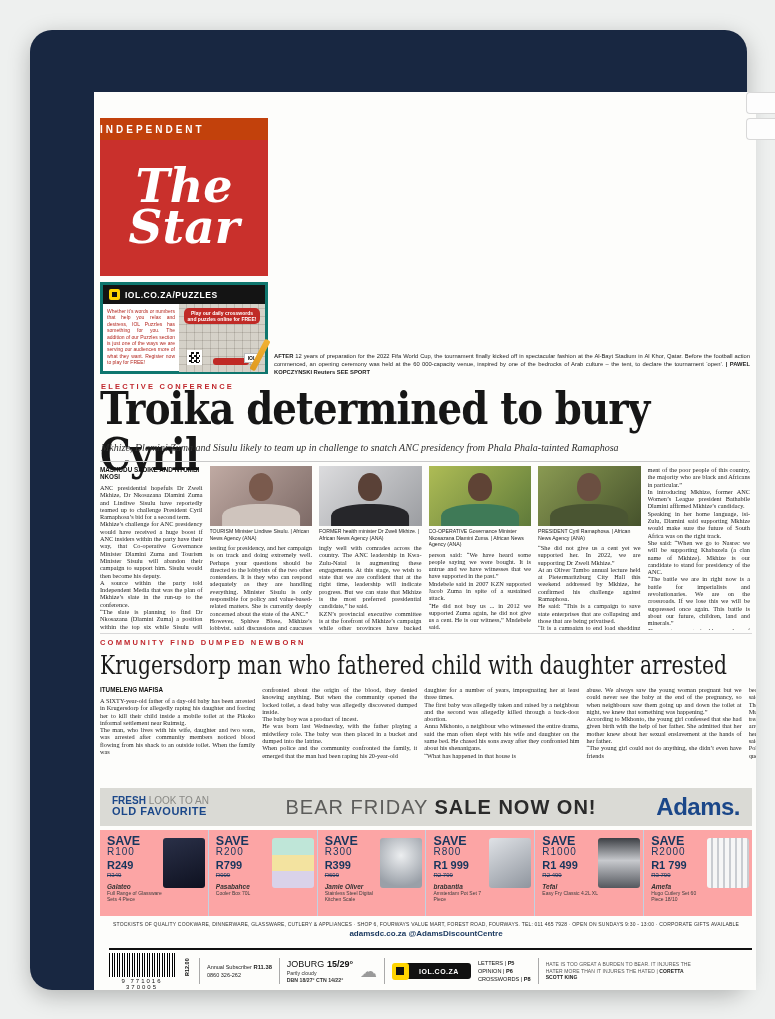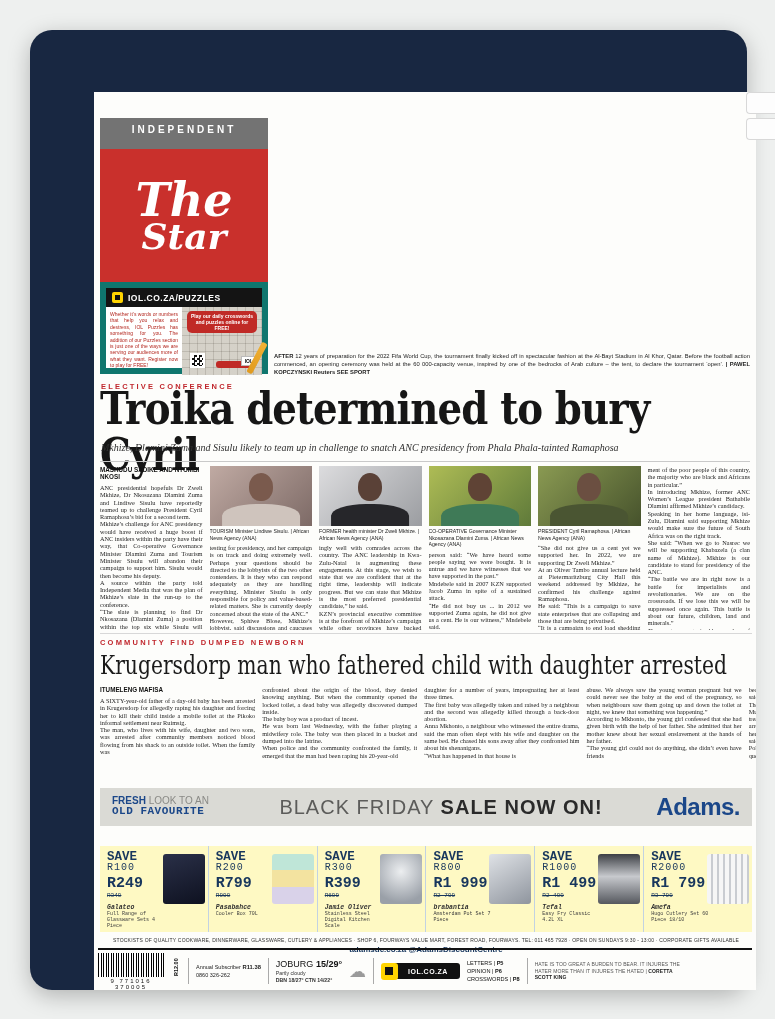--- a/index.html
+++ b/index.html
@@ -9,29 +9,29 @@
   .frame{position:absolute;left:30px;top:30px;width:717px;height:960px;background:#182741;
     border-radius:22px;box-shadow:0 6px 22px rgba(0,0,0,.25);}
   .flip-tab{position:absolute;width:29px;height:22px;background:#fdfdfd;border:1px solid #d8d8d8;
     border-right:none;border-radius:4px 0 0 4px;right:0;}
   .flip-tab.t1{top:92px;} .flip-tab.t2{top:118px;}
 
   .page{position:absolute;left:64px;top:62px;width:662px;height:898px;background:#fdfdfb;overflow:hidden;}
 
   
   .masthead{position:absolute;left:6px;top:26px;width:168px;}
-  .mast-top{background:#737373;color:#fff;text-align:center;font-weight:bold;font-size:10px;
-    letter-spacing:3px;padding:6px 0 14px;}
+  .mast-top{background:#c2410c;color:#fff;font-weight:bold;font-size:10px;
+    letter-spacing:3px;padding:6px 0 5px;}
   .mast-red{background:#c9302c;height:136px;display:flex;flex-direction:column;align-items:center;
     justify-content:center;color:#fff;font-family:"DejaVu Serif", serif;font-weight:bold;font-style:italic;}
   .mast-red .l1{font-size:46px;line-height:.85;}
-  .mast-red .l2{font-size:36px;line-height:.9;text-align:center;}
-
-  
-  .puzzles{position:absolute;left:6px;top:190px;width:168px;height:92px;border:6px solid #0f766e;background:#fff;}
+  .mast-red .l2{font-size:47px;line-height:.9;text-align:center;}
+
+  
+  .puzzles{position:absolute;left:6px;top:190px;width:168px;height:92px;border:3px solid #0f766e;background:#fff;}
   .pz-head{background:#141414;color:#fff;font-weight:bold;font-size:8.5px;letter-spacing:.5px;
     display:flex;align-items:center;gap:5px;padding:4px 6px;}
   .pz-ico{width:11px;height:11px;background:#ffd400;border-radius:2px;position:relative;flex:0 0 auto;}
   .pz-ico::after{content:"";position:absolute;left:3px;top:3px;width:5px;height:5px;background:#111;}
   .pz-body{display:flex;height:68px;}
   .pz-text{flex:0 0 76px;padding:4px 4px;font-size:5px;line-height:1.28;color:#b3261e;text-align:justify;}
   .pz-art{flex:1;position:relative;background:
     repeating-linear-gradient(0deg,#e9e7e2 0 7px,#cfccc6 7px 8px),
     repeating-linear-gradient(90deg,#e9e7e2 0 7px,#cfccc6 7px 8px);background-blend-mode:multiply;}
   .pz-banner{position:absolute;left:5px;top:4px;right:5px;background:#c02a26;color:#fff;font-weight:bold;
@@ -105,45 +105,45 @@
   .s2-main{flex:1;}
   .headline2{font-family:"DejaVu Serif", serif;font-weight:normal;color:#1a1a1a;font-size:26px;
     transform:scaleX(.78);transform-origin:left top;white-space:nowrap;margin:3px 0 6px;}
   .cols2{display:flex;gap:7px;height:104px;}
 
   
   .adams{position:absolute;left:6px;right:4px;top:696px;}
   .ad-banner{background:#dadad5;height:38px;display:flex;align-items:center;padding:0 12px;}
   .ad-tag{width:150px;line-height:1.05;}
   .ad-tag .t1{font-size:10px;color:#8a8a86;} .ad-tag .t1 b{color:#1b4789;}
-  .ad-tag .t2{font-size:11px;font-weight:bold;color:#1b4789;letter-spacing:.5px;font-family:Liberation Mono, monospace;}
+  .ad-tag .t2{font-size:11px;font-weight:bold;color:#1b4789;letter-spacing:.5px;}
   .ad-title{flex:1;text-align:center;font-size:20px;color:#5c5c5a;letter-spacing:1px;}
   .ad-title b{color:#2a2a2a;}
   .ad-logo{width:120px;text-align:right;font-size:24px;font-weight:bold;color:#1b4789;letter-spacing:-.5px;}
-  .products{display:flex;background:#fef9c3;height:86px;margin-top:20px;font-family:Liberation Mono, monospace;}
+  .products{display:flex;background:#fca5a5;height:86px;margin-top:4px;}
   .prod{flex:1;position:relative;border-left:1px solid #c2d2e2;padding:6px 4px 2px 7px;}
   .prod:first-child{border-left:none;}
   .p-save{font-size:12.5px;font-weight:bold;color:#17365d;line-height:.9;}
   .p-amt{font-size:10px;color:#17365d;letter-spacing:1px;line-height:1;}
-  .p-price{font-size:15px;font-weight:bold;color:#17365d;margin-top:3px;line-height:1;}
+  .p-price{font-size:11px;font-weight:bold;color:#17365d;margin-top:3px;line-height:1;}
   .p-old{font-size:6px;color:#17365d;text-decoration:line-through;margin-top:1px;}
   .p-brand{font-size:6.5px;font-weight:bold;color:#333;margin-top:5px;font-style:italic;}
   .p-desc{font-size:5px;color:#3d3d3d;line-height:1.2;width:58px;}
   .p-img{position:absolute;right:3px;top:8px;width:42px;height:50px;border-radius:3px;}
   .prod:nth-child(1) .p-img{background:linear-gradient(160deg,#2a3048,#0e1120);}
   .prod:nth-child(2) .p-img{background:linear-gradient(180deg,#bfe6d8 0 33%,#f3e3a0 33% 66%,#d9d2e9 66%);}
   .prod:nth-child(3) .p-img{background:radial-gradient(circle at 50% 35%,#eceef0,#9aa0a8 80%);}
   .prod:nth-child(4) .p-img{background:linear-gradient(150deg,#dfe2e6,#8f959e);}
   .prod:nth-child(5) .p-img{background:linear-gradient(#3c3f44,#c7c9cd 45%,#55585e);}
   .prod:nth-child(6) .p-img{background:repeating-linear-gradient(90deg,#f6f6f6 0 4px,#c9ccd1 4px 6px);}
   .stockists{font-size:5px;color:#2e2e2e;text-align:center;margin-top:5px;letter-spacing:.2px;}
   .ad-social{font-size:8px;font-weight:bold;color:#17365d;text-align:center;margin-top:2px;}
 
   
-  .footer{position:absolute;left:4px;right:4px;top:856px;height:42px;border-top:2px solid #111;
+  .footer{position:absolute;left:15px;right:4px;top:856px;height:42px;border-top:2px solid #111;
     display:flex;align-items:center;gap:7px;padding-top:2px;}
   .f-sep{width:1px;height:26px;background:#aaa;flex:0 0 auto;}
   .barcode{width:66px;}
   .bars{height:24px;background:repeating-linear-gradient(90deg,#000 0 1px,#fff 1px 3px,#000 3px 4px,#fff 4px 5px);}
   .bnum{font-size:6px;letter-spacing:2px;color:#111;text-align:center;margin-top:1px;}
   .vprice{font-size:5.5px;font-weight:bold;color:#111;transform:rotate(-90deg);width:10px;flex:0 0 10px;}
   .sub{font-size:5.5px;color:#222;line-height:1.5;}
   .sub b{font-size:5.8px;}
   .weather{line-height:1.25;}
   .w-city{font-size:9px;color:#111;} .w-city b{font-weight:bold;}
@@ -289,21 +289,21 @@
 
     </div>
 
     <div class="adams">
       <div class="ad-banner">
         <div class="ad-tag">
           <div class="t1"><b>FRESH</b><span> LOOK TO AN</span></div>
           <div class="t2">OLD FAVOURITE</div>
         </div>
         <div class="ad-title">
-          <span>BLACK FRIDAY </span><b>SALE NOW ON!</b>
+          <span>BEAR FRIDAY </span><b>SALE NOW ON!</b>
         </div>
         <div class="ad-logo">Adams.</div>
       </div>
       <div class="products">
         <div class="prod">
           <div class="p-save">SAVE</div>
             <div class="p-amt">R100</div>
           <div class="p-price">R249</div>
             <div class="p-old">R349</div>
           <div class="p-brand">Galateo</div>

